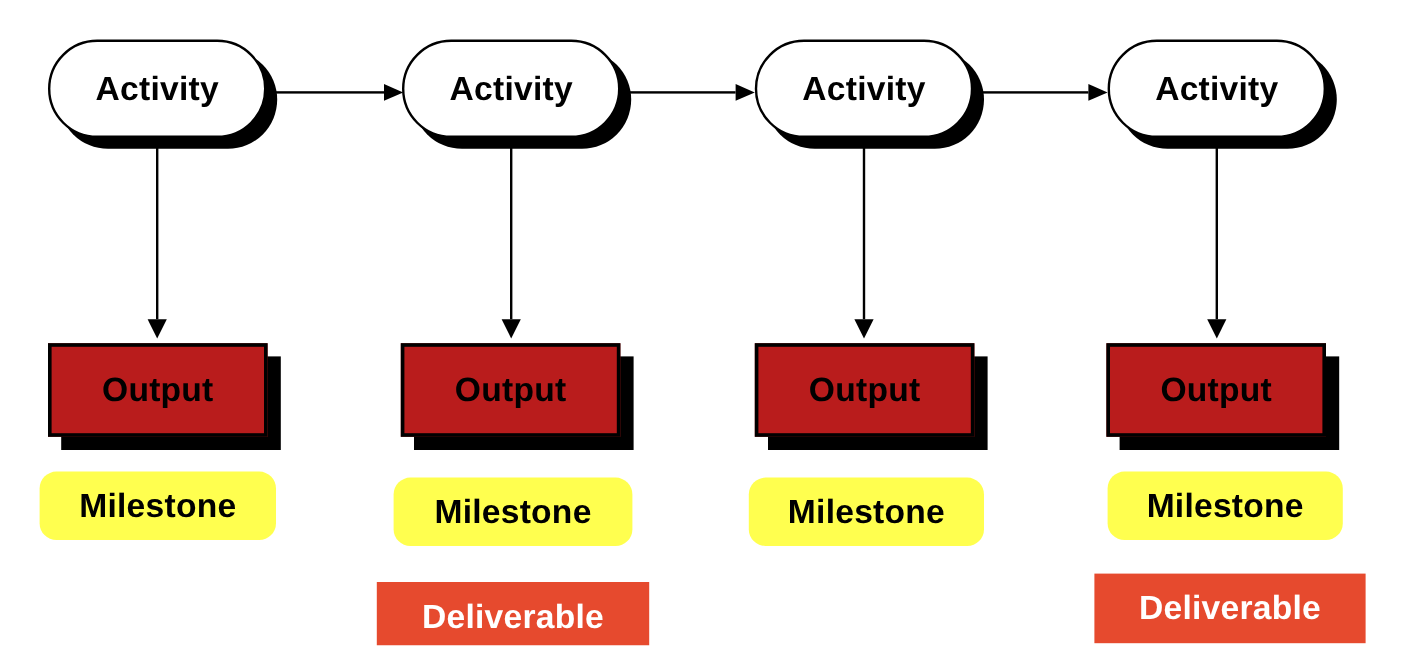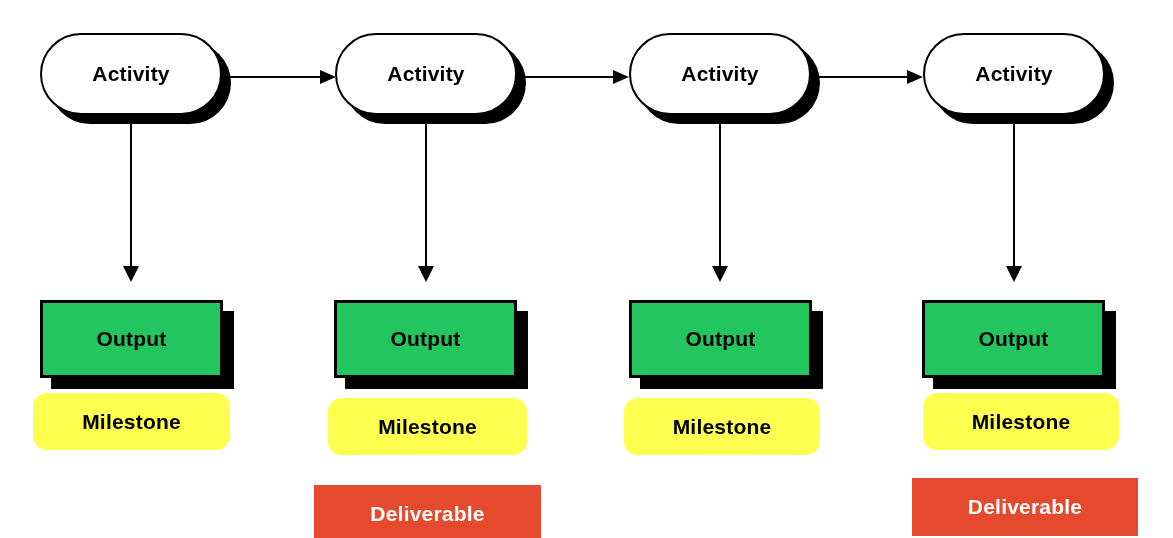--- a/index.html
+++ b/index.html
@@ -12,39 +12,39 @@
     font-family: "Liberation Sans", "DejaVu Sans", sans-serif;
     font-weight: bold;
     color: #000000;
   }
   .node, .badge {
     position: absolute;
     display: flex;
     align-items: center;
     justify-content: center;
     box-sizing: border-box;
-    font-size: 21px;
+    font-size: 28px;
     letter-spacing: 0.2px;
     white-space: nowrap;
   }
   .pill {
     top: 33px;
     width: 182px;
     height: 82px;
     background: #ffffff;
     border: 2.5px solid var(--color-line, #000000);
     border-radius: 41px;
     box-shadow: 9px 9px 0 var(--color-line, #000000);
     z-index: 2;
   }
   .outbox {
-    top: 300px;
+    top: 286px;
     width: 183px;
     height: 78px;
-    background: #22c55e;
+    background: #b91c1c;
     border: 3px solid var(--color-line, #000000);
     box-shadow: 11px 11px 0 var(--color-line, #000000);
     z-index: 2;
   }
   .milestone {
     height: 57px;
     background: var(--color-milestone-bg, #FFFF4F);
     color: #000000;
     border-radius: 14px;
   }

